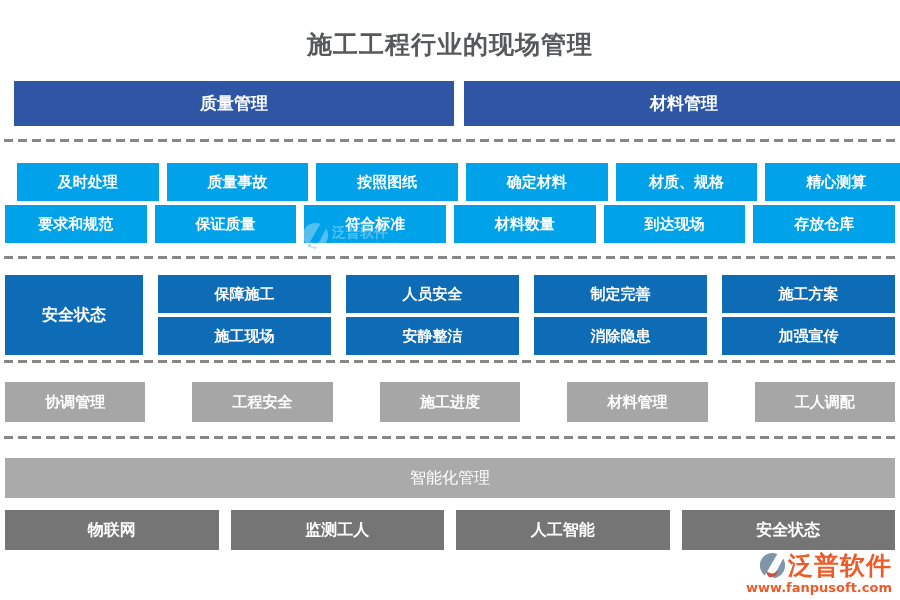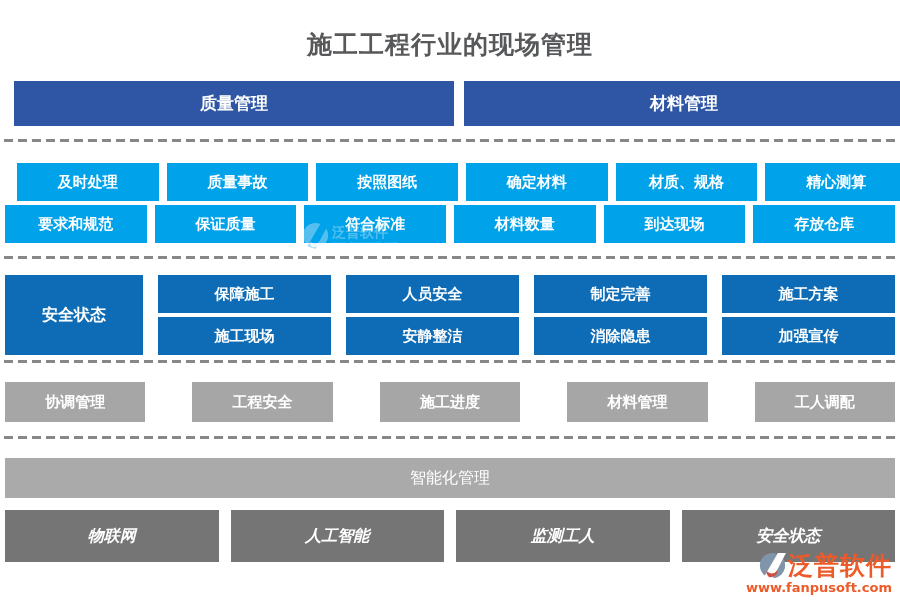--- a/index.html
+++ b/index.html
@@ -37,21 +37,21 @@
   .safety-col .cell{flex:1;background:#0d6cb5;}
 
   
   .gray-row{top:382px;height:40px;gap:47px;}
   .gray{background:#a6a6a6;}
 
   
   .smart-header{position:absolute;left:5px;top:458px;width:890px;height:40px;background:#aaaaaa;
                 color:#ffffff;font-size:16px;font-weight:normal;
                 display:flex;align-items:center;justify-content:center;}
-  .grid4{position:absolute;left:5px;top:510px;width:890px;height:52px;display:flex;gap:12px;font-style:italic;}
+  .grid4{position:absolute;left:5px;top:510px;width:890px;height:40px;display:flex;gap:12px;}
   .grid4 .cell{flex:1;background:#757575;font-size:16px;}
 
   
   .watermark{position:absolute;left:302px;top:222px;display:flex;align-items:center;gap:3px;
              opacity:0.35;pointer-events:none;}
   .watermark .wm-text{display:flex;flex-direction:column;line-height:1;}
   .watermark .wm-name{color:#e9f6fd;font-size:14px;font-weight:bold;}
   .watermark .wm-sub{color:#d5eefb;font-size:5px;letter-spacing:1px;margin-top:2px;}
 
   
@@ -124,22 +124,22 @@
     <div class="cell gray">材料管理</div>
     <div class="cell gray">工人调配</div>
   </div>
 
   <div class="dash d4"></div>
 
   <div class="smart-header">智能化管理</div>
 
   <div class="grid4">
     <div class="cell">物联网</div>
+    <div class="cell">监测工人</div>
     <div class="cell">人工智能</div>
-    <div class="cell">监测工人</div>
     <div class="cell">安全状态</div>
   </div>
 
   <div class="watermark">
     <svg class="logo-icon" viewBox="0 0 30 30" width="18" height="18">
       <circle cx="15" cy="15" r="14" fill="#f2f8fc"></circle>
       <path d="M6 27 L21 1 L30 1 L15 30 Z" fill="#00a2e9"></path>
       <path d="M8 21 q7 6 13 -1 q-1 8 -8 8 q-4 0 -5 -7 z" fill="#dfeef8"></path>
     </svg>
     <span class="wm-text">

